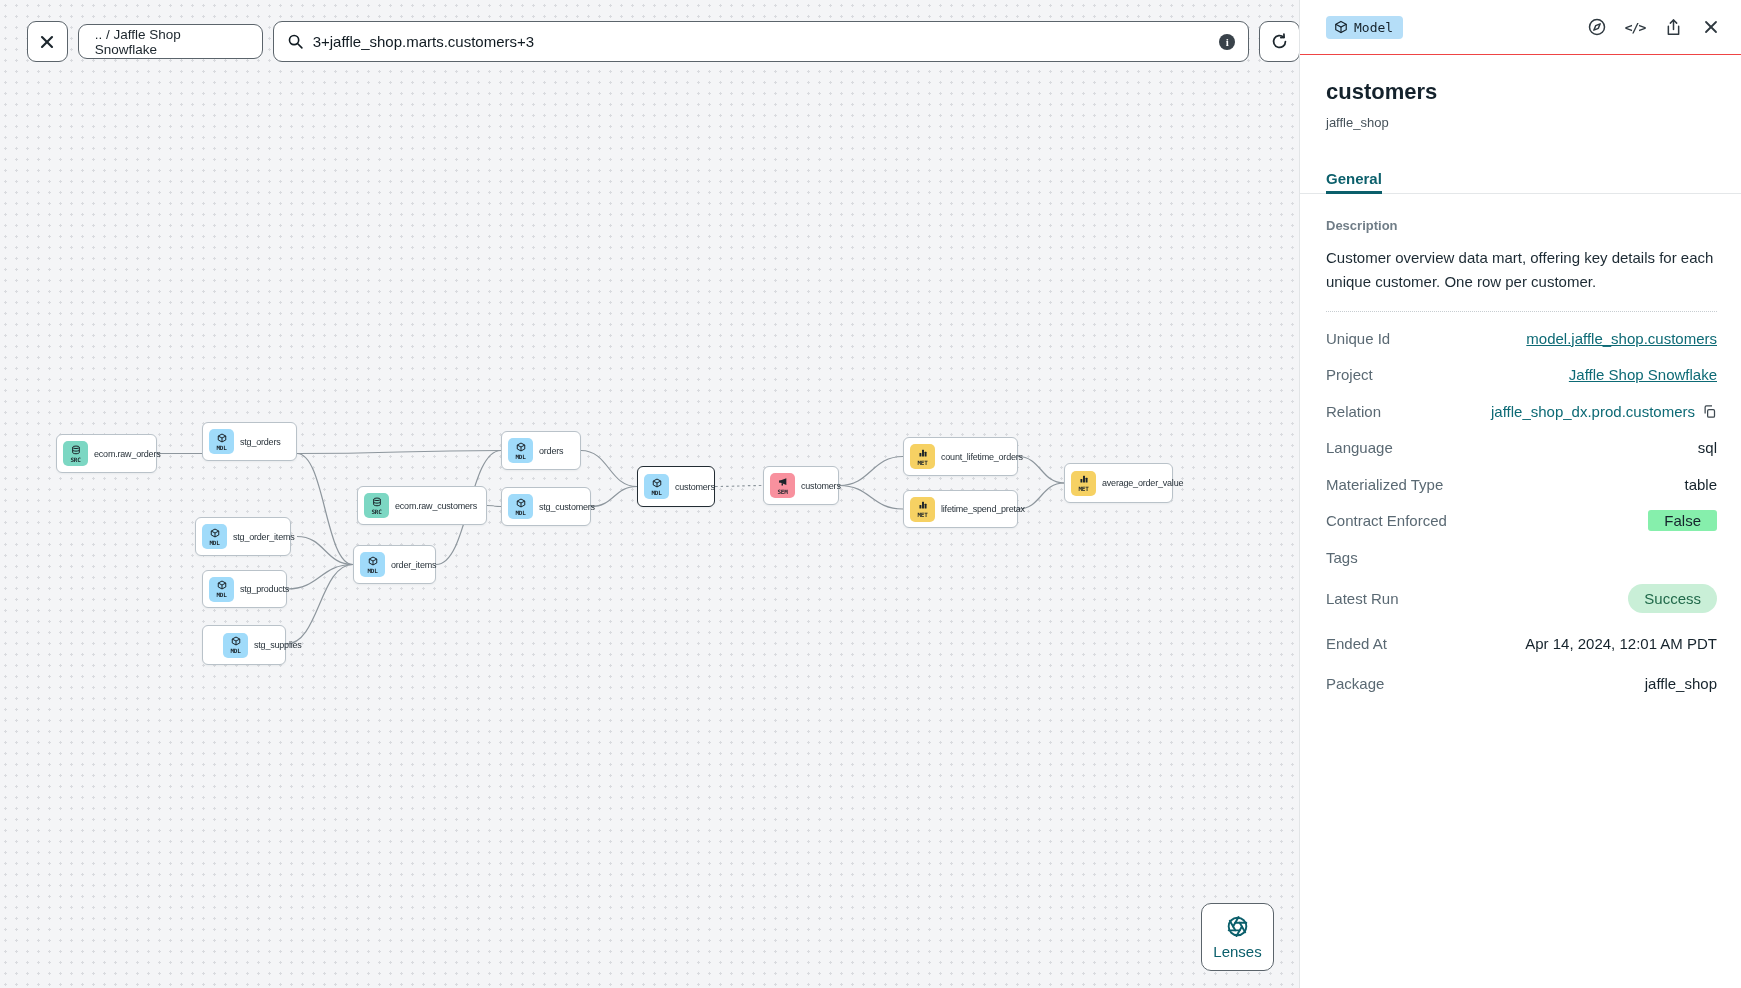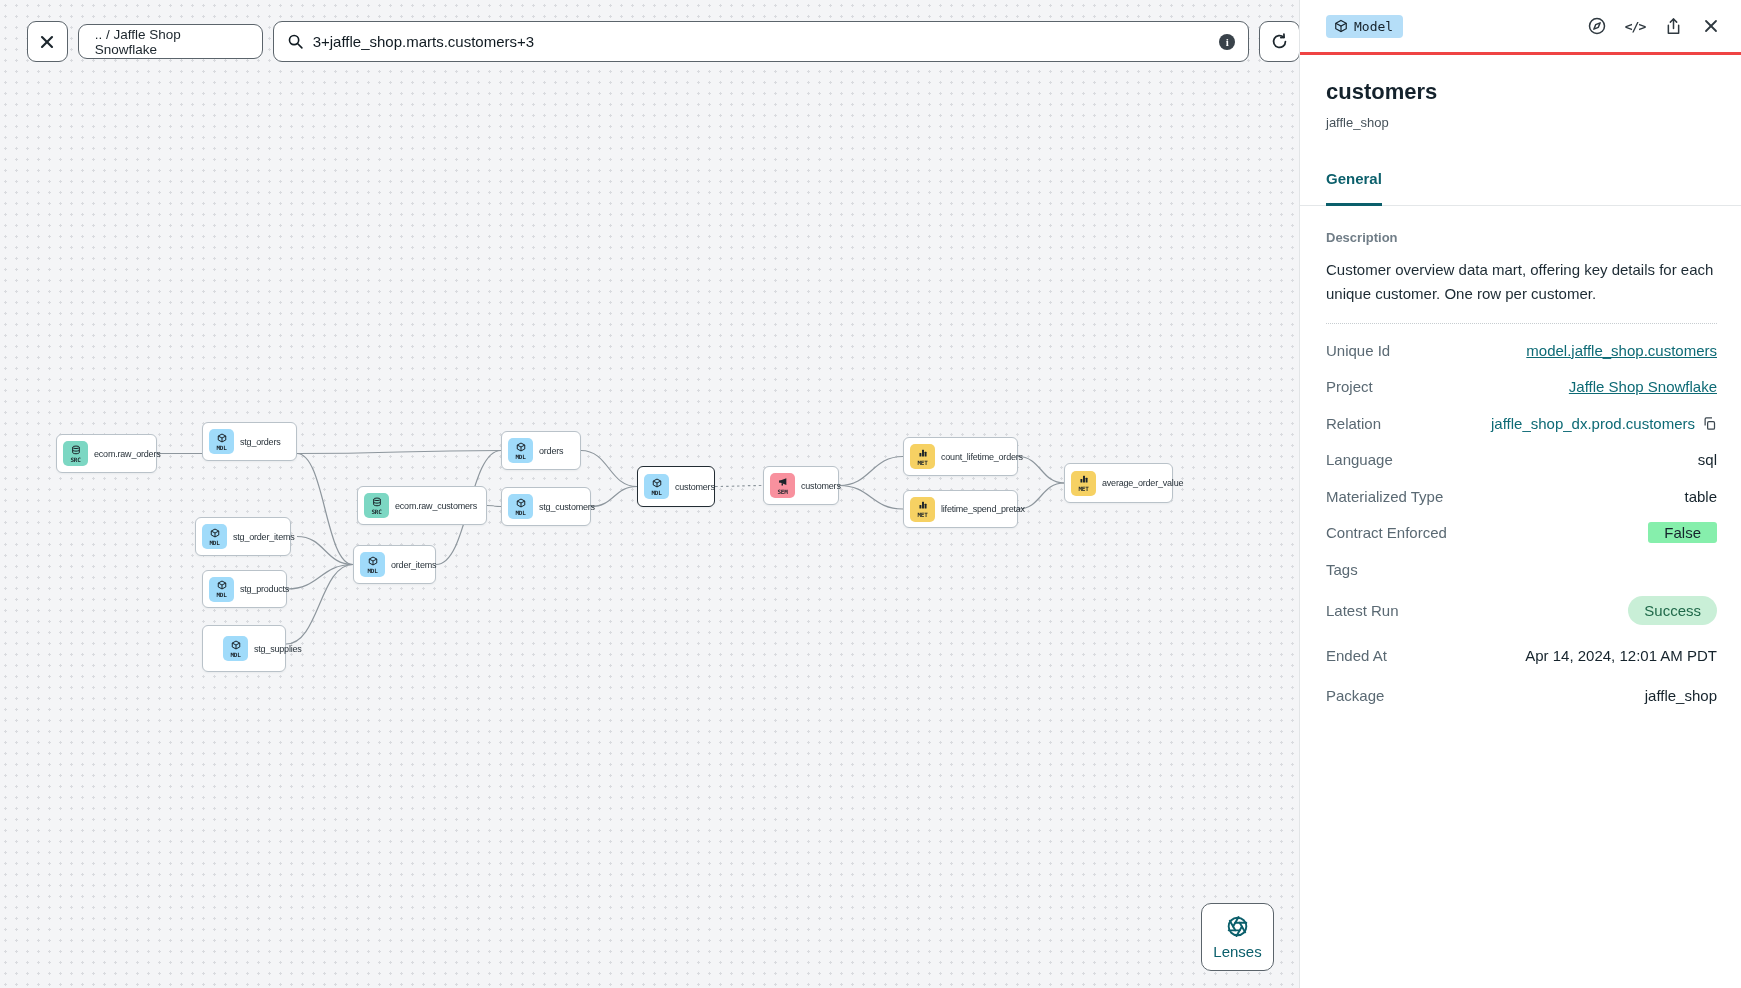--- a/index.html
+++ b/index.html
@@ -38,33 +38,33 @@
   
   .lenses { position:absolute; left:1201px; top:903px; width:73px; height:68px; background:#fff;
     border:1.5px solid #5b646b; border-radius:10px; display:flex; flex-direction:column; gap:5px;
     align-items:center; justify-content:center; color:#0b5f6b; cursor:pointer; }
   .lenses span { font-size:15px; }
 
   
   .panel { position:absolute; left:1299px; top:0; width:442px; height:988px; background:#fff;
     border-left:1px solid #e2e5e7; }
   .panel-header { height:55px; display:flex; align-items:center; justify-content:space-between;
-    padding:0 20px 0 26px; border-bottom:3px solid #ef4444; }
+    padding:0 20px 0 26px; border-bottom:1px solid #ef4444; }
   .badge-model { background:#b5def8; color:#15222b; border-radius:4px; padding:4px 10px 4px 8px;
     display:flex; align-items:center; gap:6px; font-family:"DejaVu Sans Mono",monospace; font-size:13px; }
   .panel-icons { display:flex; gap:18px; color:#2f3940; align-items:center; }
   .picon { width:20px; height:20px; display:flex; align-items:center; justify-content:center; cursor:pointer; }
   .code-glyph { font-family:"DejaVu Sans Mono",monospace; font-size:13px; font-weight:bold; letter-spacing:-1px; }
 
   .title-block { padding:24px 26px 0 26px; }
   .panel-title { font-size:22px; font-weight:700; color:#14222c; }
   .panel-sub { font-size:13px; color:#46525a; margin-top:10px; }
 
   .tabs { margin-top:40px; padding:0 26px; border-bottom:1px solid #e4e7e9; }
-  .tab { display:inline-block; padding-bottom:16px; font-size:15px; font-weight:700; color:#0b5f6b;
+  .tab { display:inline-block; padding-bottom:4px; font-size:15px; font-weight:700; color:#0b5f6b;
     border-bottom:3px solid #0b5f6b; margin-bottom:-1px; cursor:pointer; }
 
   .panel-body { padding:0 24px 0 26px; }
   .desc-label { margin-top:24px; font-size:13px; font-weight:700; color:#707d87; }
   .desc-text { margin-top:13px; font-size:15px; line-height:24px; color:#1c2a33; max-width:395px; }
   .dotted-hr { border:none; border-top:1.5px dotted #c7cdd1; margin:17px 0 8px 0; }
 
   .frow { display:flex; justify-content:space-between; align-items:center; min-height:36.5px; font-size:15px; }
   .flabel { color:#5a6973; }
   .fval { color:#15232c; text-align:right; display:flex; align-items:center; gap:7px; }
@@ -147,21 +147,21 @@
         <span class="node-ic t-MDL">
           <svg viewBox="0 0 24 24" fill="none" stroke="currentColor" stroke-width="2.4">
             <path d="M12 2.5 L21 7.3 V16.7 L12 21.5 L3 16.7 V7.3 Z"></path>
             <path d="M3 7.3 L12 12 L21 7.3"></path>
             <path d="M12 12 V21.5"></path>
           </svg>
           <b>MDL</b>
         </span>
         <span class="node-label">stg_products</span>
       </div>
-      <div class="node" style="left: 202px; top: 625px; width: 84px; height: 47px; padding-left: 20px;">
+      <div class="node" style="left: 202px; top: 625px; width: 84px; height: 40px; padding-left: 20px;">
         <span class="node-ic t-MDL">
           <svg viewBox="0 0 24 24" fill="none" stroke="currentColor" stroke-width="2.4">
             <path d="M12 2.5 L21 7.3 V16.7 L12 21.5 L3 16.7 V7.3 Z"></path>
             <path d="M3 7.3 L12 12 L21 7.3"></path>
             <path d="M12 12 V21.5"></path>
           </svg>
           <b>MDL</b>
         </span>
         <span class="node-label">stg_supplies</span>
       </div>

